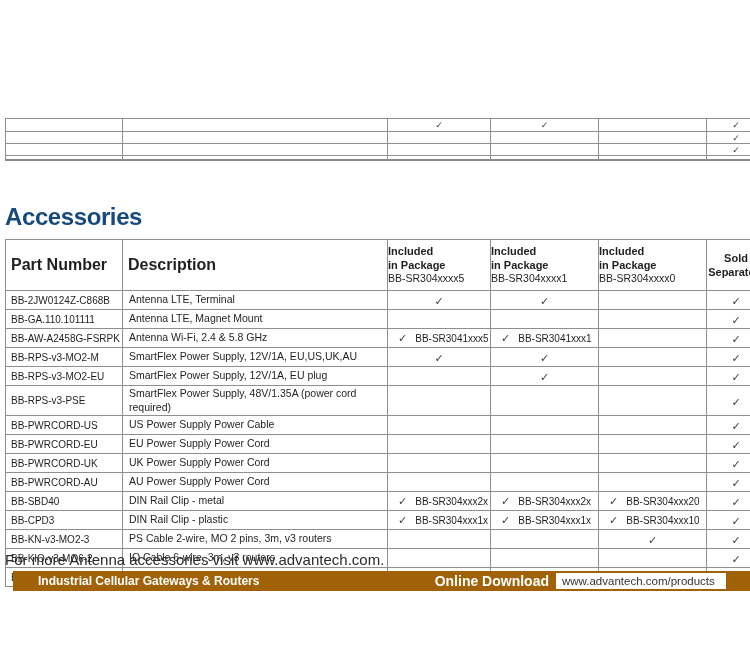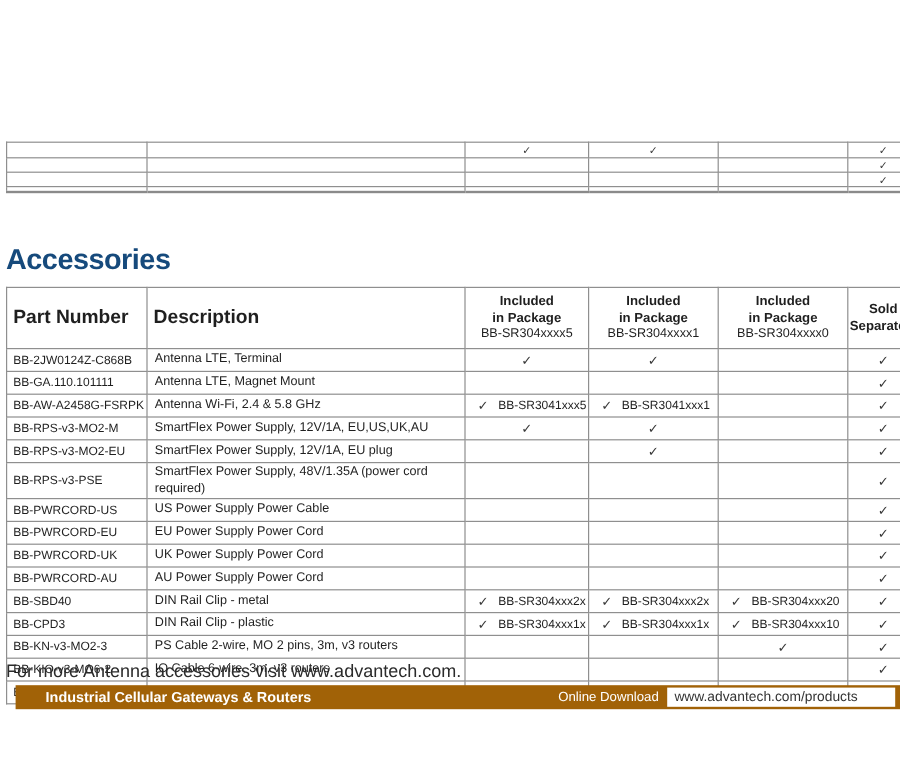--- a/index.html
+++ b/index.html
@@ -23,41 +23,41 @@
 
   .acc{left:5px;top:239px;width:760px;}
   .acc tr.hdr td{height:50px;}
   .acc tr.h15 td{height:13px;}
   .acc tr.h31 td{height:29px;}
   .acc tr.h16 td{height:14px;}
 
   .cell-part{font-size:10px;padding-left:5px;white-space:nowrap;}
   .cell-desc{font-size:10.5px;padding-left:6px;padding-right:8px;line-height:1.25;}
   .hdr-text{font-weight:bold;font-size:16px;padding-left:5px;}
-  .hdr-pkg{text-align:center;line-height:1.3;}
+  .hdr-pkg{text-align:left;line-height:1.3;}
   .hdr-pkg .b{font-weight:bold;font-size:11px;}
   .hdr-pkg .model{font-weight:normal;font-size:10.5px;}
   .hdr-sold{text-align:center;line-height:1.3;}
   .hdr-sold div{font-weight:bold;font-size:11px;white-space:nowrap;}
   .ck-center{text-align:center;}
   .check{font-size:11px;color:#3a3a3a;}
   .pkg-flex{display:flex;align-items:center;padding-left:10px;}
   .pkg-flex .check{flex:0 0 auto;}
   .pkg-flex .code{font-size:10px;margin-left:8px;white-space:nowrap;}
 
   
   .footnote{position:absolute;left:5px;top:551px;font-size:15px;color:#2b2b2b;}
 
   
   .bar{position:absolute;left:13px;top:571px;width:750px;height:20px;background:#a16207;}
   .bar-left{position:absolute;left:25px;top:0;line-height:20px;color:#ffffff;
             font-weight:bold;font-size:12px;white-space:nowrap;}
   .bar-dl{position:absolute;right:214px;top:0;line-height:20px;color:#ffffff;
-          font-weight:normal;font-size:11px;white-space:nowrap;}
-  .url-box{position:absolute;left:543px;top:2px;width:190px;height:16px;background:#ffffff;}
+          font-weight:bold;font-size:14px;white-space:nowrap;}
+  .url-box{position:absolute;left:543px;top:2px;width:170px;height:16px;background:#ffffff;}
   .url-text{line-height:16px;padding-left:6px;font-size:11.5px;color:#333333;white-space:nowrap;}
 </style>
 </head>
 <body>
 
 <div id="page">
 
   <table class="cont">
     <colgroup>
       <col style="width:117px">

